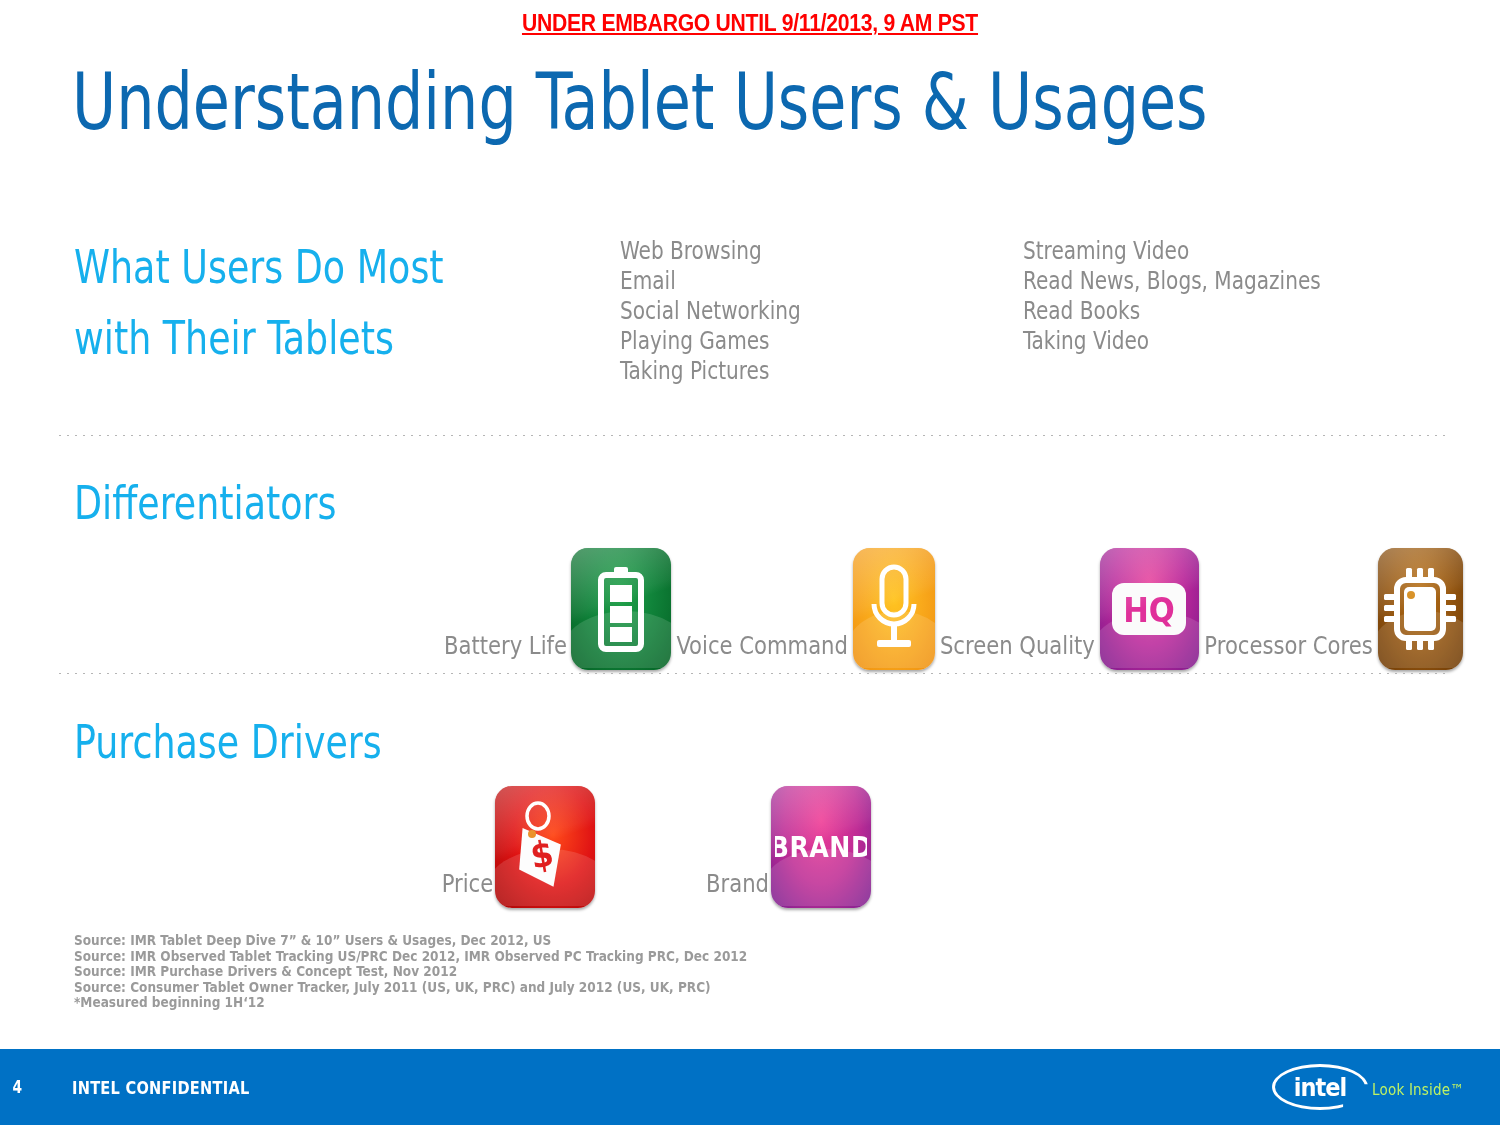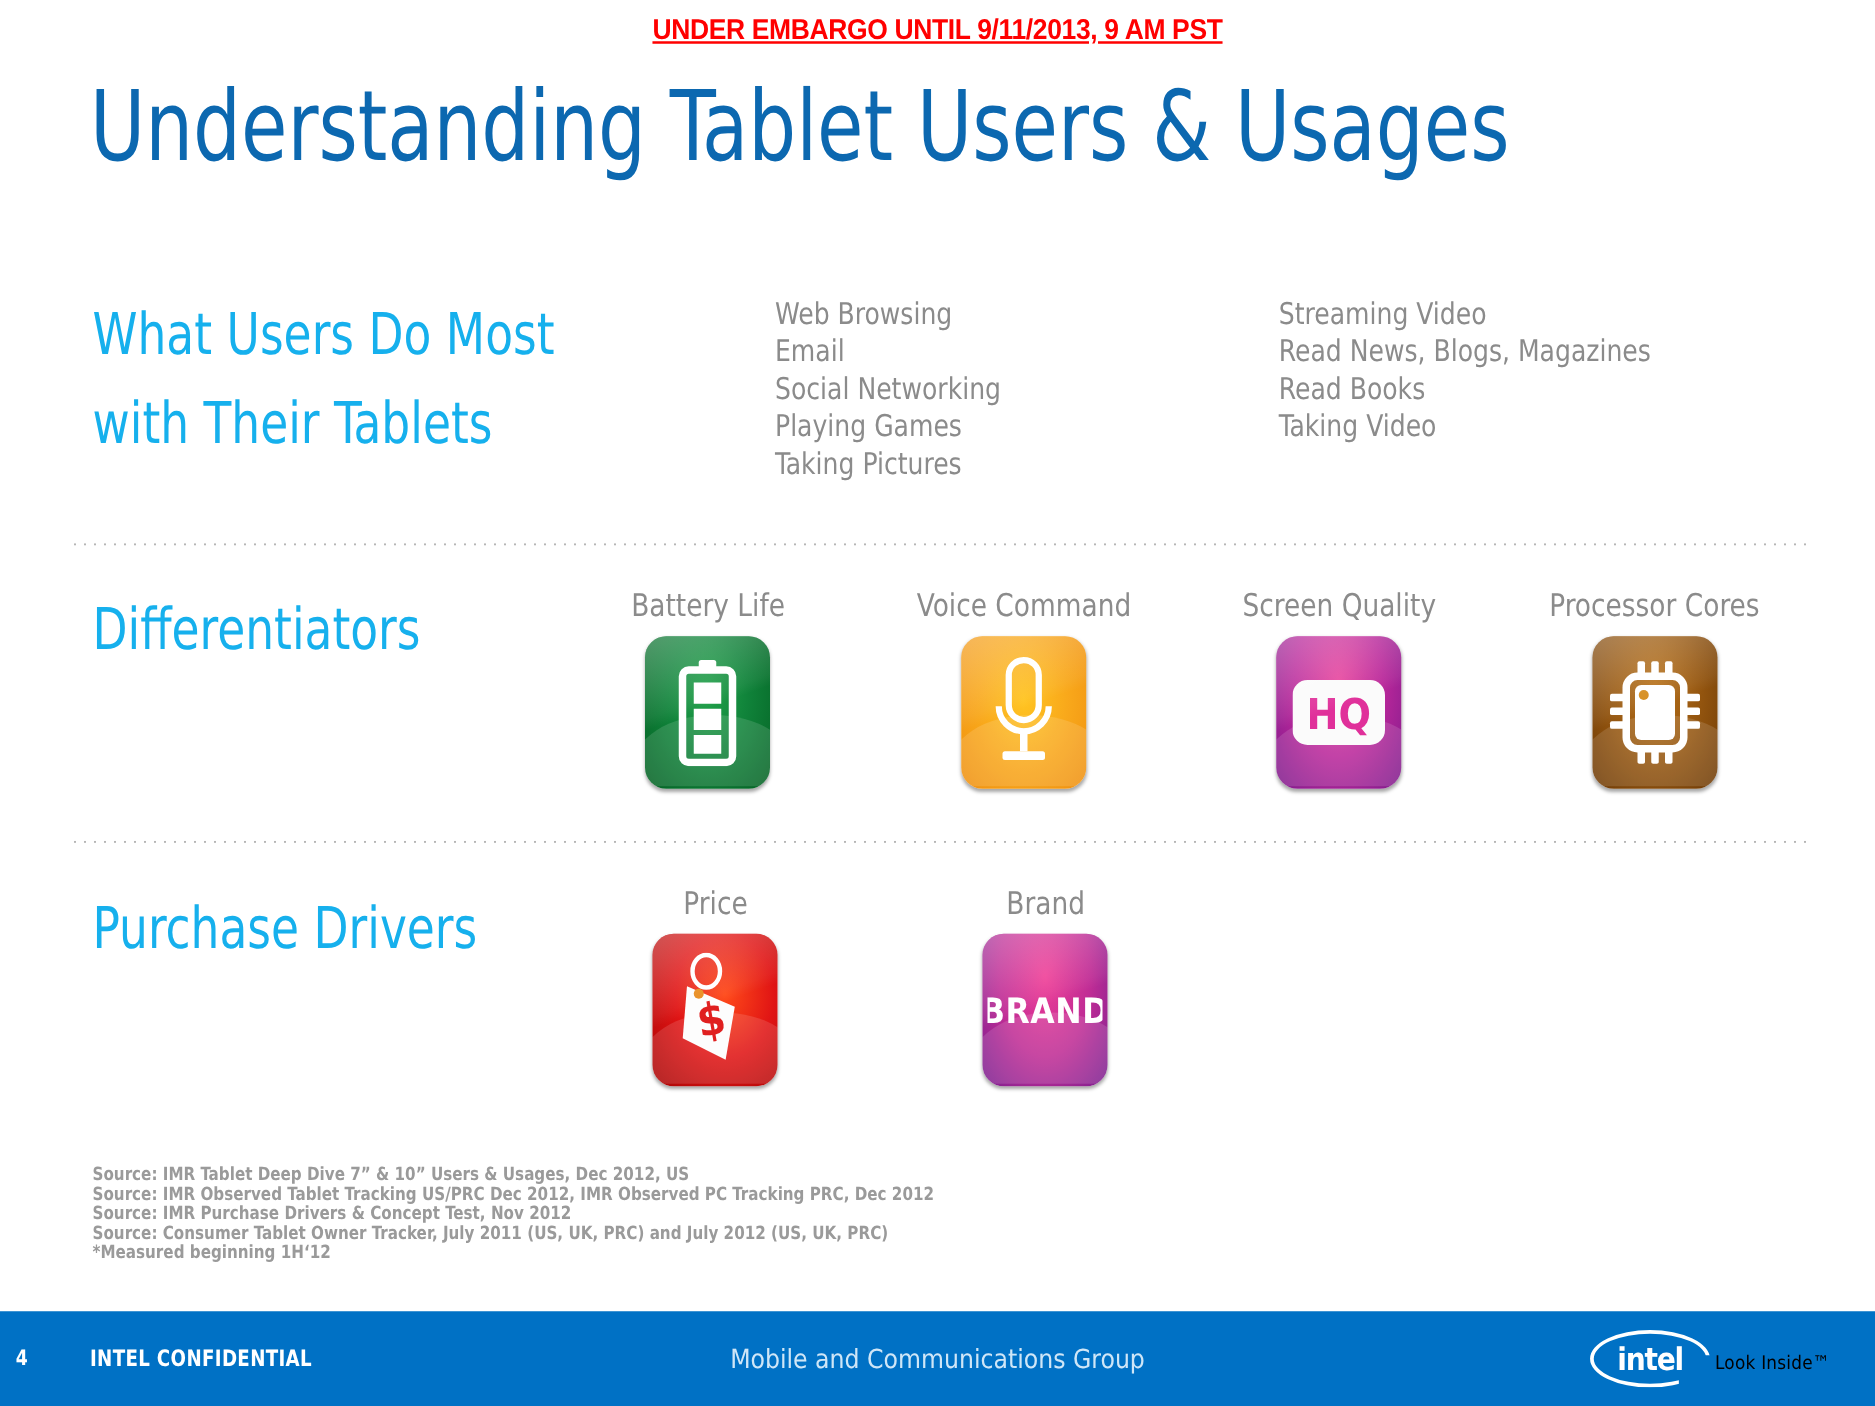--- a/index.html
+++ b/index.html
@@ -82,21 +82,21 @@
   }
   #divider-1 { top:434px; }
   #divider-2 { top:672px; }
 
   
   .icon-row { position:absolute; left:440px; width:1010px; height:200px; display:flex; }
   #row-diff    { top:470px; }
   #row-drivers { top:708px; }
   .icon-cell {
     width:264px;
-    display:flex; flex-direction:column; align-items:center;
+    display:flex; flex-direction:row; align-items:flex-end;
   }
   .icon-label {
     color:#8b8b8b;
     font-size:25px;
     line-height:30px;
     font-weight:400;
     margin-bottom:9px;
     transform:scaleX(0.94);
     font-family:"DejaVu Sans Condensed","Liberation Sans",sans-serif;
     white-space:nowrap;
@@ -189,21 +189,21 @@
     border-radius:50%;
     clip-path:polygon(0 0,100% 0,100% 44%,74% 44%,74% 100%,0 100%);
   }
   .intel-word {
     color:#ffffff; font-size:25px; font-weight:bold;
     letter-spacing:-1px;
     font-family:"DejaVu Sans Condensed","Liberation Sans",sans-serif;
     position:relative; z-index:2;
   }
   .intel-tag {
-    color:#000000; font-size:15px; font-weight:300;
+    color:#bef264; font-size:15px; font-weight:300;
     font-family:"DejaVu Sans Condensed","Liberation Sans",sans-serif;
     letter-spacing:0.2px;
     transform:translateY(3px);
   }
 </style>
 </head>
 <body>
 
 <div class="embargo">UNDER EMBARGO UNTIL 9/11/2013, 9 AM PST</div>
 
@@ -350,21 +350,20 @@
   <span class="src-line">Source: IMR Tablet Deep Dive 7” &amp; 10” Users &amp; Usages, Dec 2012, US</span>
   <span class="src-line">Source: IMR Observed Tablet Tracking US/PRC Dec 2012, IMR Observed PC Tracking PRC, Dec 2012</span>
   <span class="src-line">Source: IMR Purchase Drivers &amp; Concept Test, Nov 2012</span>
   <span class="src-line">Source: Consumer Tablet Owner Tracker, July 2011 (US, UK, PRC) and July 2012 (US, UK, PRC)</span>
   <span class="src-line">*Measured beginning 1H‘12</span>
 </div>
 
 <div class="footer">
   <div class="page-num">4</div>
   <div class="confidential">INTEL CONFIDENTIAL</div>
-  <div class="group-name">Mobile and Communications Group</div>
   <div class="intel-logo">
     <div class="intel-mark">
       <div class="ring"></div>
       <div class="intel-word">intel</div>
     </div>
     <div class="intel-tag">Look Inside™</div>
   </div>
 </div>
 
 </body></html>

